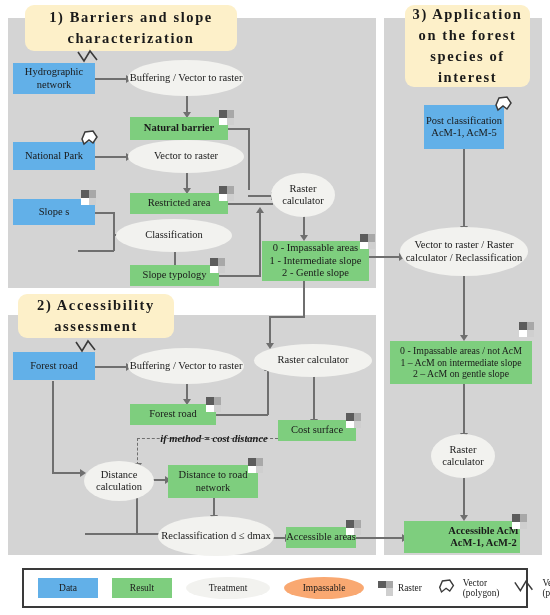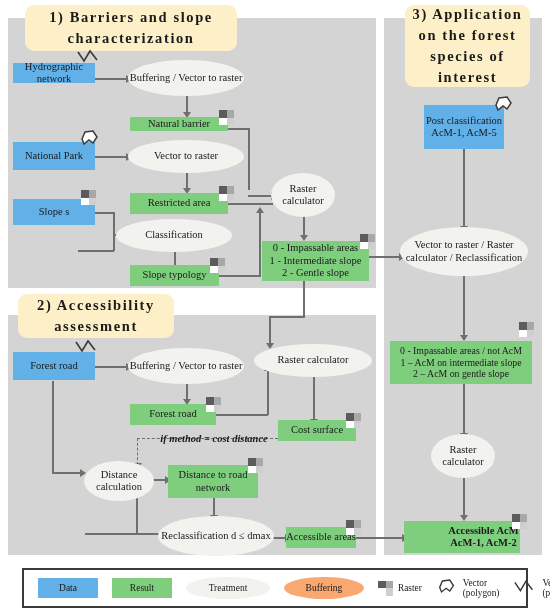--- a/index.html
+++ b/index.html
@@ -122,32 +122,32 @@
   <div class="arrow ar-d" style="left:299.7px;top:235px;"></div>
 
   <div class="ln lh" style="left:369px;top:256px;width:32px;"></div>
   <div class="arrow ar-r" style="left:399px;top:252.5px;"></div>
 
   <div class="ln lv" style="left:303.4px;top:281px;height:36px;"></div>
   <div class="ln lh" style="left:269px;top:316px;width:36px;"></div>
   <div class="ln lv" style="left:269.4px;top:316px;height:28px;"></div>
   <div class="arrow ar-d" style="left:266px;top:343px;"></div>
 
-  <div class="node data" id="n-hydro" style="left:13px;top:63px;width:82px;height:20px;">Hydrographic network</div>
+  <div class="node data" id="n-hydro" style="left:13px;top:63px;width:82px;height:31px;">Hydrographic network</div>
   <div class="vec" style="left:76px;top:48px;">
     <svg width="26" height="16" viewBox="0 0 26 16">
         <polyline points="2,4 8,13 14,3 21,12" fill="none" stroke="#3a3a3a" stroke-width="1.6"></polyline>
       </svg>
   </div>
 
   <div class="node treat" id="n-buf1" style="left:128px;top:60px;width:116px;height:36px;">
     <span>Buffering / Vector to raster</span>
   </div>
 
-  <div class="node result" id="n-natbar" style="left:130px;top:117px;width:98px;height:14px;">Natural barrier</div>
+  <div class="node result" id="n-natbar" style="left:130px;top:117px;width:98px;height:23px;font-weight:bold;">Natural barrier</div>
   <div class="raster-ic" style="left:219px;top:110px;">
     <i class="r-a"></i>
       <i class="r-b"></i>
       <i class="r-c"></i>
       <i class="r-d"></i>
   </div>
 
   <div class="node data" id="n-park" style="left:13px;top:142px;width:82px;height:28px;">National Park</div>
   <div class="vec" style="left:78px;top:128px;">
     <svg width="24" height="19" viewBox="0 0 24 19">
@@ -350,21 +350,21 @@
 
     <div class="lg-item">
       <span class="lg-chip" style="background:#7ece7e;width:60px;">Result</span>
     </div>
 
     <div class="lg-item">
       <span class="lg-chip" style="background:#f2f2ef;width:84px;height:22px;border-radius:50%;">Treatment</span>
     </div>
 
     <div class="lg-item">
-      <span class="lg-chip" style="background:#f9a871;width:80px;height:22px;border-radius:50%;">Buffering</span>
+      <span class="lg-chip" style="background:#f9a871;width:80px;height:22px;border-radius:50%;">Impassable</span>
     </div>
 
     <div class="lg-item">
       <span class="raster-ic" style="position:relative;left:0;top:0;">
         <i class="r-a"></i>
           <i class="r-b"></i>
           <i class="r-c"></i>
           <i class="r-d"></i>
       </span>
       <span class="lg-txt">Raster</span>

